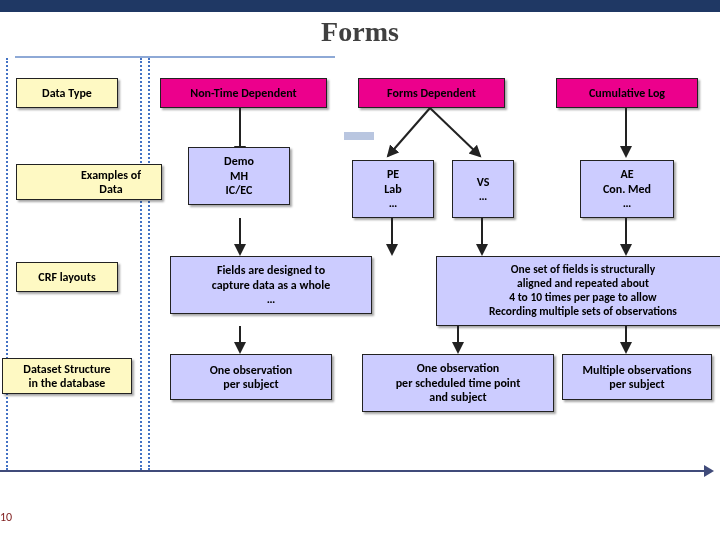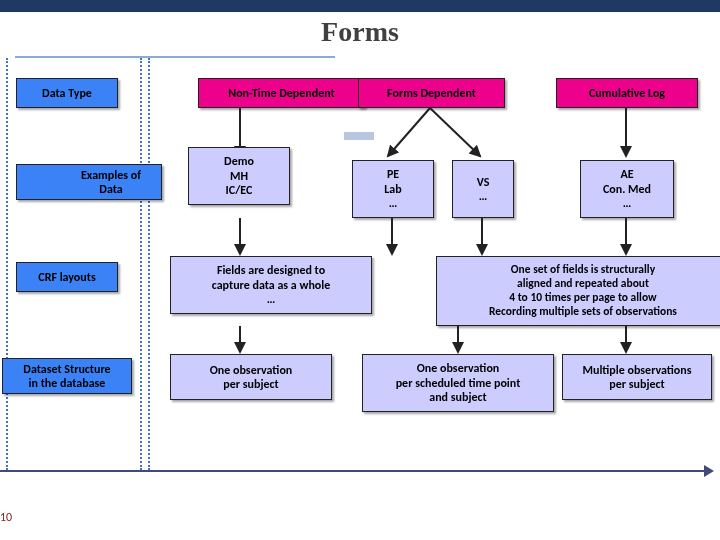--- a/index.html
+++ b/index.html
@@ -3,21 +3,21 @@
 <meta charset="utf-8">
 <style>
   html,body{margin:0;padding:0;width:720px;height:540px;font-family:Calibri,Arial,sans-serif;background:#fff;overflow:hidden;}
   .topbar{position:absolute;top:0;left:0;right:0;height:12px;background:#1f3864;}
   .title{position:absolute;top:16px;left:0;right:0;text-align:center;font:bold 28px "Times New Roman",serif;color:#404040;}
   .hrule{position:absolute;top:56px;left:15px;width:320px;height:0;border-top:2px solid #8ea9d6;}
   .vline{position:absolute;top:58px;bottom:70px;width:0;border-left:2px dotted #4472c4;}
   .box{position:absolute;border:1.5px solid #222;background:#fff;display:flex;align-items:center;justify-content:center;text-align:center;font-size:12px;line-height:1.2;font-weight:bold;box-shadow:2px 2px 2px rgba(0,0,0,.35);}
   .pill{position:absolute;background:#ec008c;border:1.5px solid #222;display:flex;align-items:center;justify-content:center;font-weight:bold;font-size:12px;box-shadow:2px 2px 2px rgba(0,0,0,.35);}
   .lav{background:#CCCCFF;}
-  .plain{background:#3b82f6;}
+  .plain{background:#fef9c3;}
   .arrow{position:absolute;}
   .pageno{position:absolute;bottom:16px;left:0;right:0;text-align:left;font-size:12px;color:#7f1d1d;}
   .axis{position:absolute;left:0;right:8px;bottom:68px;height:2px;background:#404b7a;}
   .axis:after{content:"";position:absolute;right:-2px;top:-5px;border-left:10px solid #404b7a;border-top:6px solid transparent;border-bottom:6px solid transparent;}
 </style>
 </head>
 <body>
 
 <div class="topbar"></div>
 <div class="title">Forms</div>
@@ -27,21 +27,21 @@
 <div class="vline" style="left:140px;"></div>
 <div class="vline" style="left:148px;"></div>
 
 <div class="box plain" style="left:16px;top:78px;width:100px;height:28px;">Data Type</div>
 <div class="box plain" style="left:16px;top:164px;width:100px;height:34px;white-space:pre-line;padding-left:44px;">Examples of
 Data</div>
 <div class="box plain" style="left:16px;top:262px;width:100px;height:28px;">CRF layouts</div>
 <div class="box plain" style="left:2px;top:358px;width:128px;height:34px;white-space:pre-line;">Dataset Structure
 in the database</div>
 
-<div class="pill" style="left:160px;top:78px;width:165px;height:28px;margin-left:38px;">Non-Time Dependent</div>
+<div class="pill" style="left:160px;top:78px;width:165px;height:28px;">Non-Time Dependent</div>
 <div class="pill" style="left:358px;top:78px;width:145px;height:28px;">Forms Dependent</div>
 <div class="pill" style="left:556px;top:78px;width:140px;height:28px;">Cumulative Log</div>
 
 <svg class="arrow" style="left:158px;top:106px;width:560px;height:54px;">
   <defs>
       <marker id="ah" markerWidth="7" markerHeight="7" refX="5" refY="3" orient="auto">
         <path d="M0,0 L6,3 L0,6 Z" fill="#222"></path>
       </marker>
     </defs>
 

